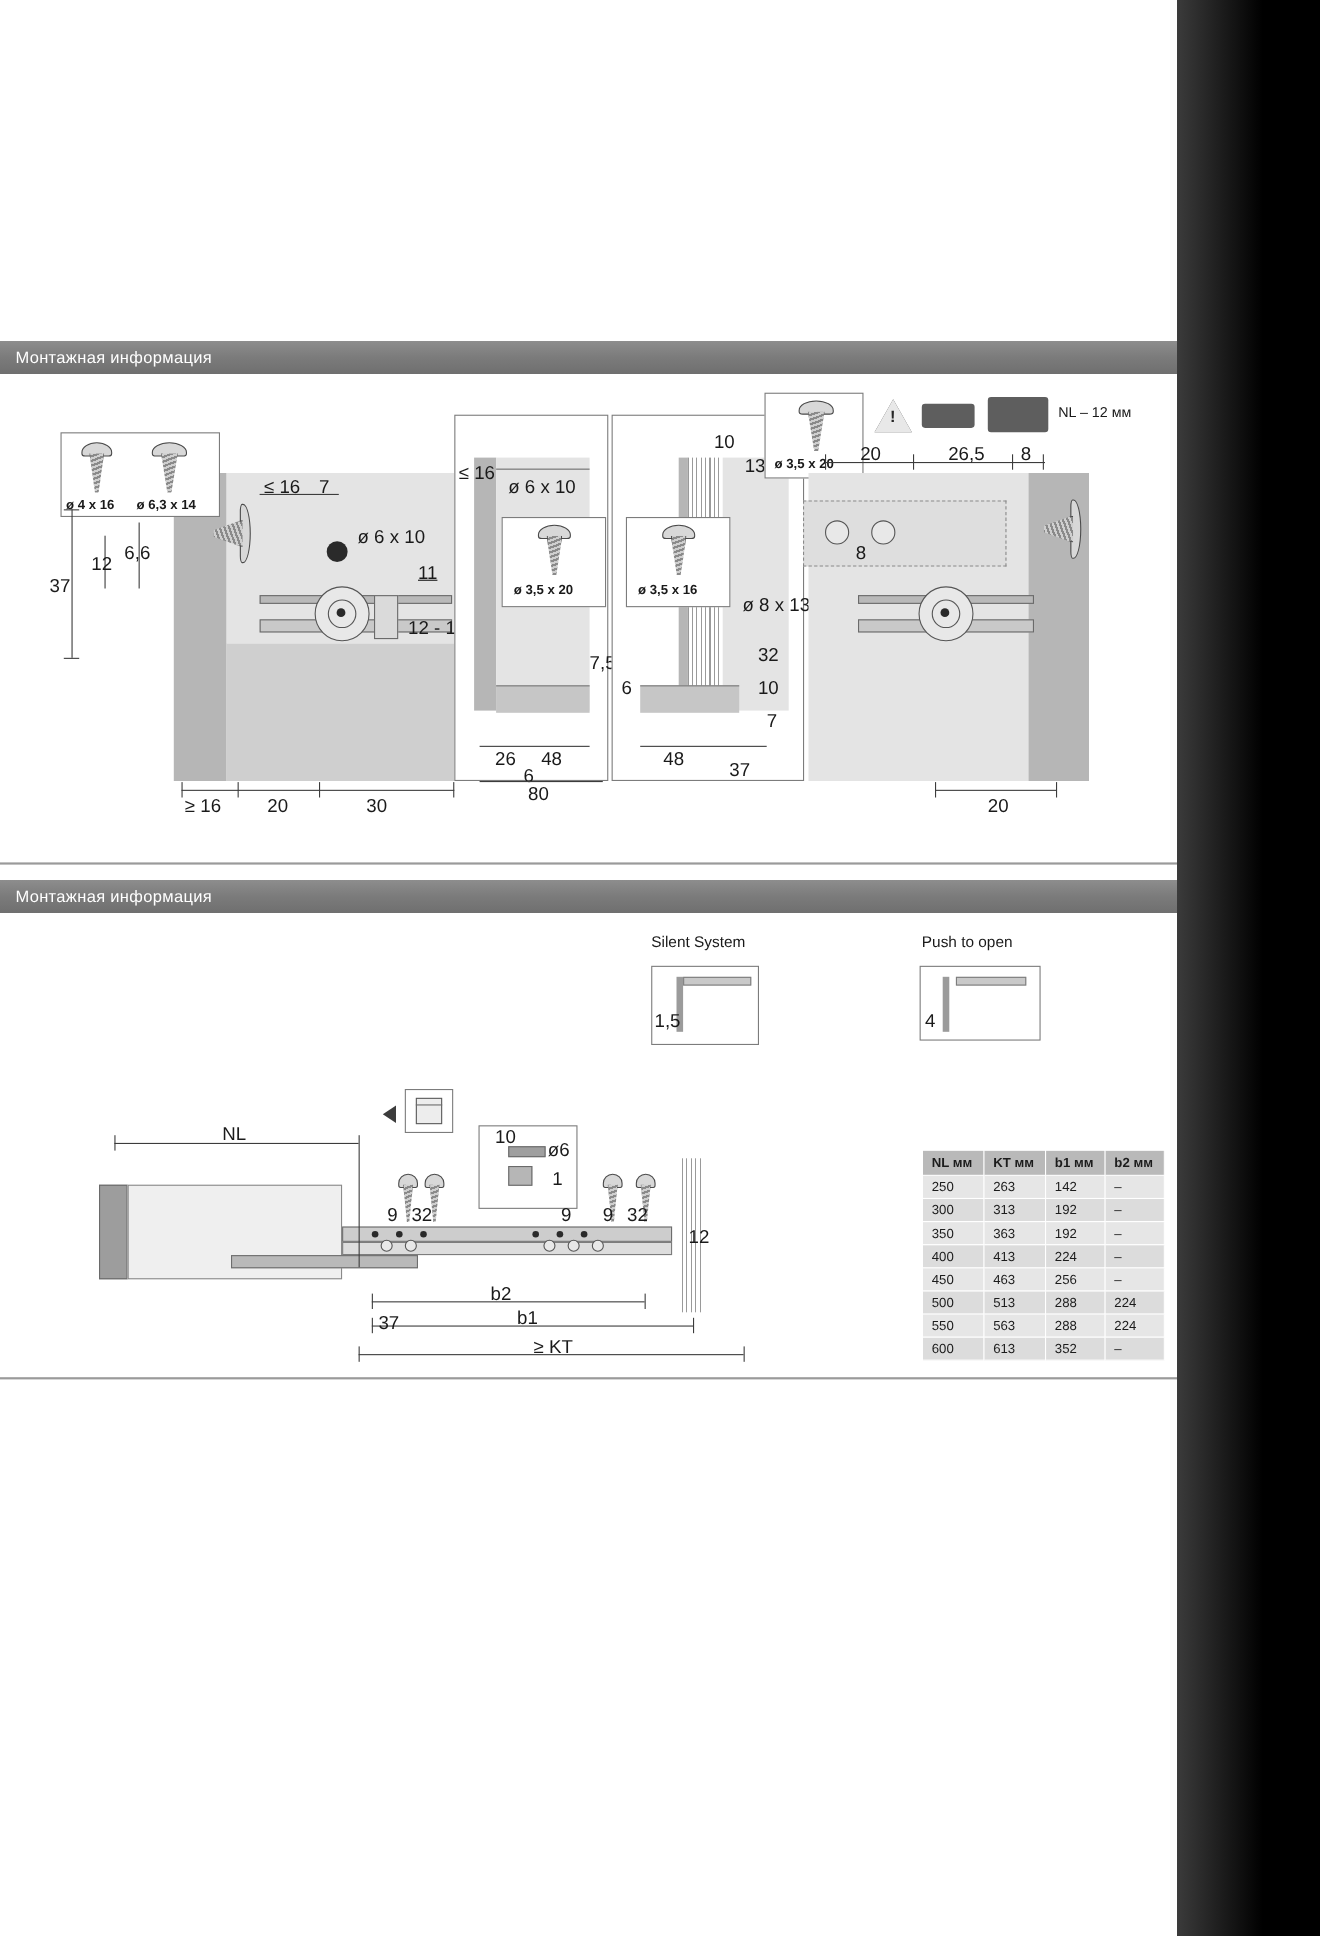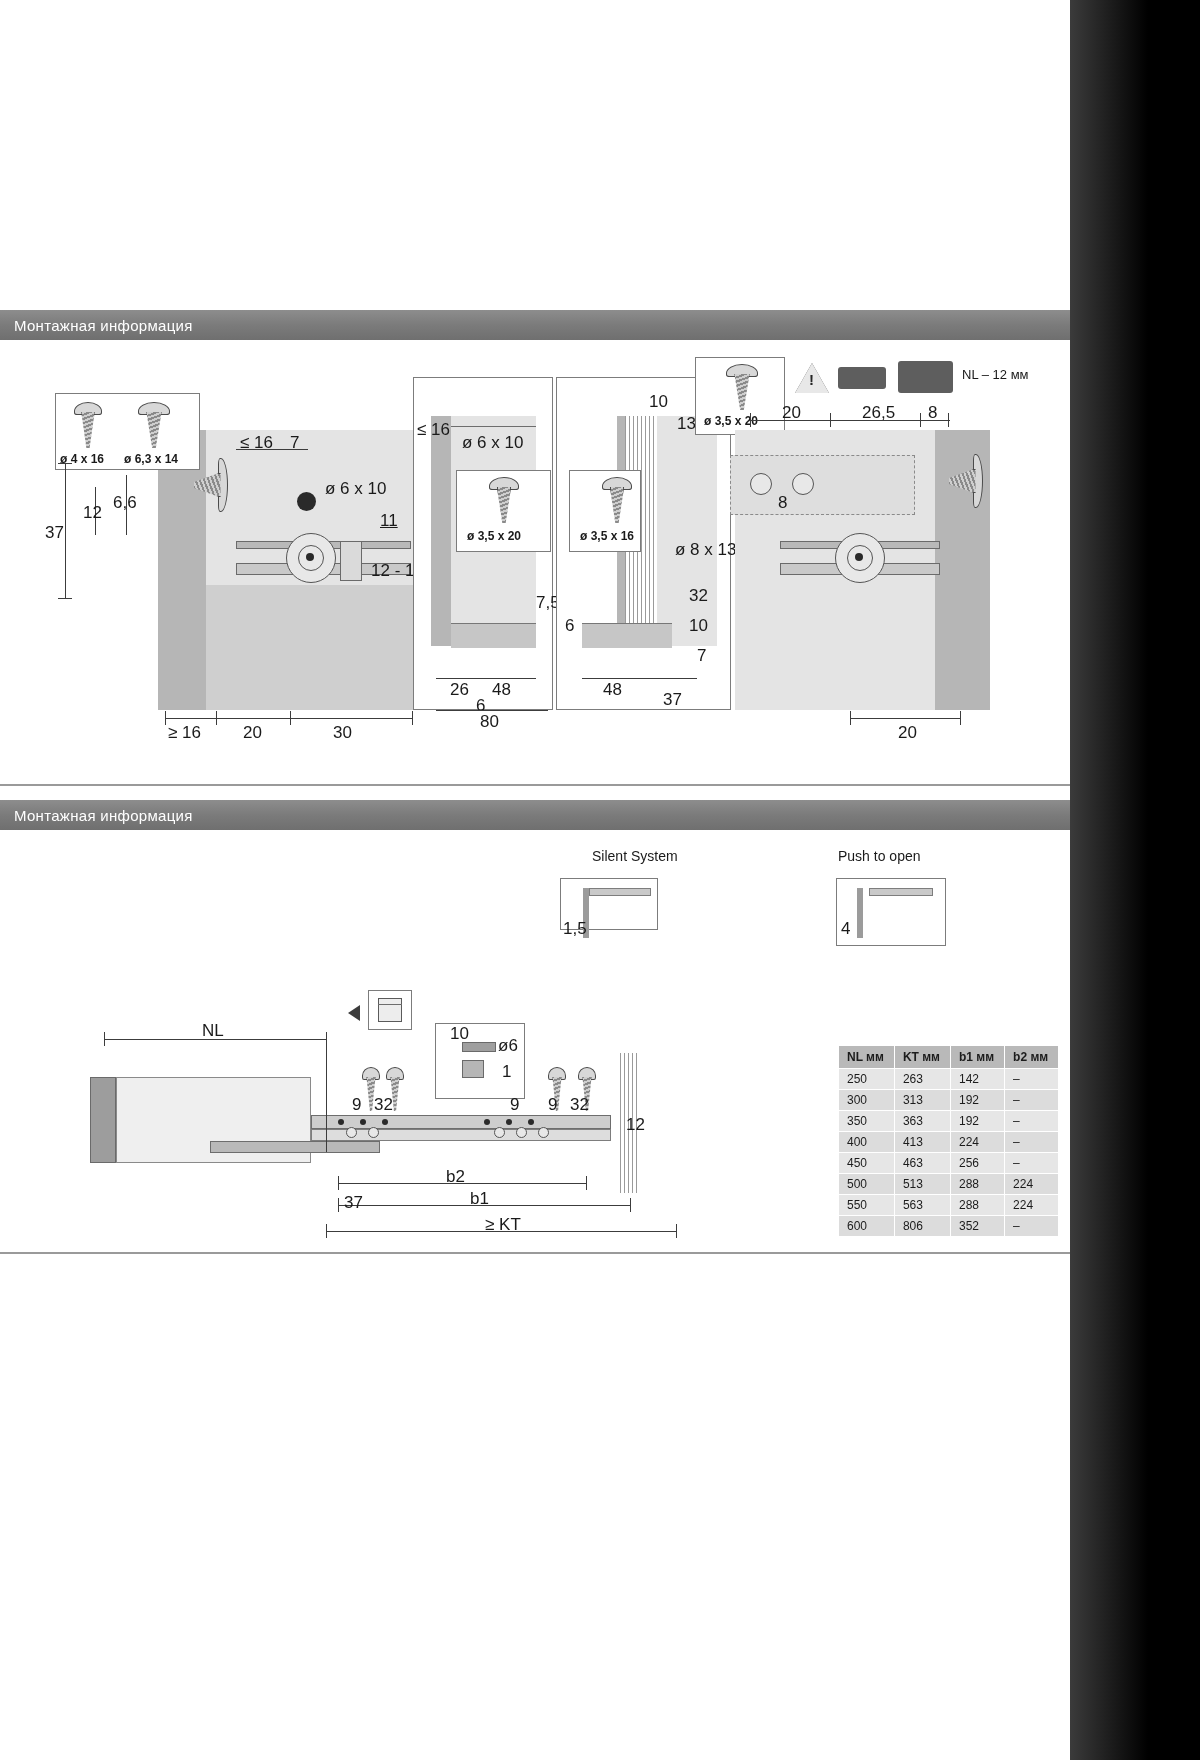--- a/index.html
+++ b/index.html
@@ -250,21 +250,21 @@
       <div class="dim-lbl" style="left:62px;top:318px;">6</div>
       <div class="hl" style="left:22px;top:332px;width:112px;"></div>
       <div class="dim-lbl" style="left:66px;top:334px;">80</div>
     </div>
 
     <div class="blk frame" style="left:556px;top:32px;width:175px;height:333px;">
       <div class="blk panel-dark" style="left:60px;top:38px;width:8px;height:230px;"></div>
       <div class="hatch" style="left:68px;top:38px;width:32px;height:230px;"></div>
       <div class="blk panel-lite" style="left:100px;top:38px;width:60px;height:230px;"></div>
       <div class="blk" style="left:25px;top:245px;width:90px;height:25px;background:#c6c6c6;border-top:1px solid #777;"></div>
-      <div class="blk frame" style="left:12px;top:92px;width:72px;height:82px;background:#fff;">
+      <div class="blk frame" style="left:12px;top:92px;width:95px;height:82px;background:#fff;">
         <div class="screw" style="left:32px;top:6px;width:28px;height:46px;">
           <div class="head"></div>
             <div class="shank"></div>
         </div>
         <div class="dim-lbl b" style="left:10px;top:58px;">ø 3,5 x 16</div>
       </div>
       <div class="dim-lbl" style="left:92px;top:14px;">10</div>
       <div class="dim-lbl" style="left:120px;top:36px;text-align:center;">13</div>
       <div class="dim-lbl" style="left:118px;top:162px;">ø 8 x 13</div>
       <div class="dim-lbl" style="left:132px;top:208px;">32</div>
@@ -326,21 +326,21 @@
 
   <div class="sec-rule" id="rule1"></div>
 
   <div class="section-header" id="hdr2">
     <span>Монтажная информация</span>
   </div>
 
   <div class="blk" style="left:0;top:840px;width:1070px;height:410px;">
 
     <div class="cap" style="left:592px;top:8px;">Silent System</div>
-    <div class="blk frame" style="left:560px;top:38px;width:98px;height:52px;">
+    <div class="blk frame" style="left:592px;top:38px;width:98px;height:72px;">
       <div class="blk" style="left:22px;top:9px;width:6px;height:50px;background:#9b9b9b;"></div>
       <div class="blk" style="left:28px;top:9px;width:62px;height:8px;background:#c9c9c9;border:1px solid #7d7d7d;"></div>
       <div class="dim-lbl" style="left:2px;top:40px;">1,5</div>
     </div>
 
     <div class="cap" style="left:838px;top:8px;">Push to open</div>
     <div class="blk frame" style="left:836px;top:38px;width:110px;height:68px;">
       <div class="blk" style="left:20px;top:9px;width:6px;height:50px;background:#9b9b9b;"></div>
       <div class="blk" style="left:32px;top:9px;width:64px;height:8px;background:#c9c9c9;border:1px solid #7d7d7d;"></div>
       <div class="dim-lbl" style="left:4px;top:40px;">4</div>
@@ -476,21 +476,21 @@
           <td>224</td>
         </tr>
         <tr>
           <td>550</td>
           <td>563</td>
           <td>288</td>
           <td>224</td>
         </tr>
         <tr>
           <td>600</td>
-          <td>806</td>
+          <td>613</td>
           <td>352</td>
           <td>–</td>
         </tr>
       </tbody>
     </table>
   </div>
 
   <div class="sec-rule" id="rule2"></div>
 </div>
 

